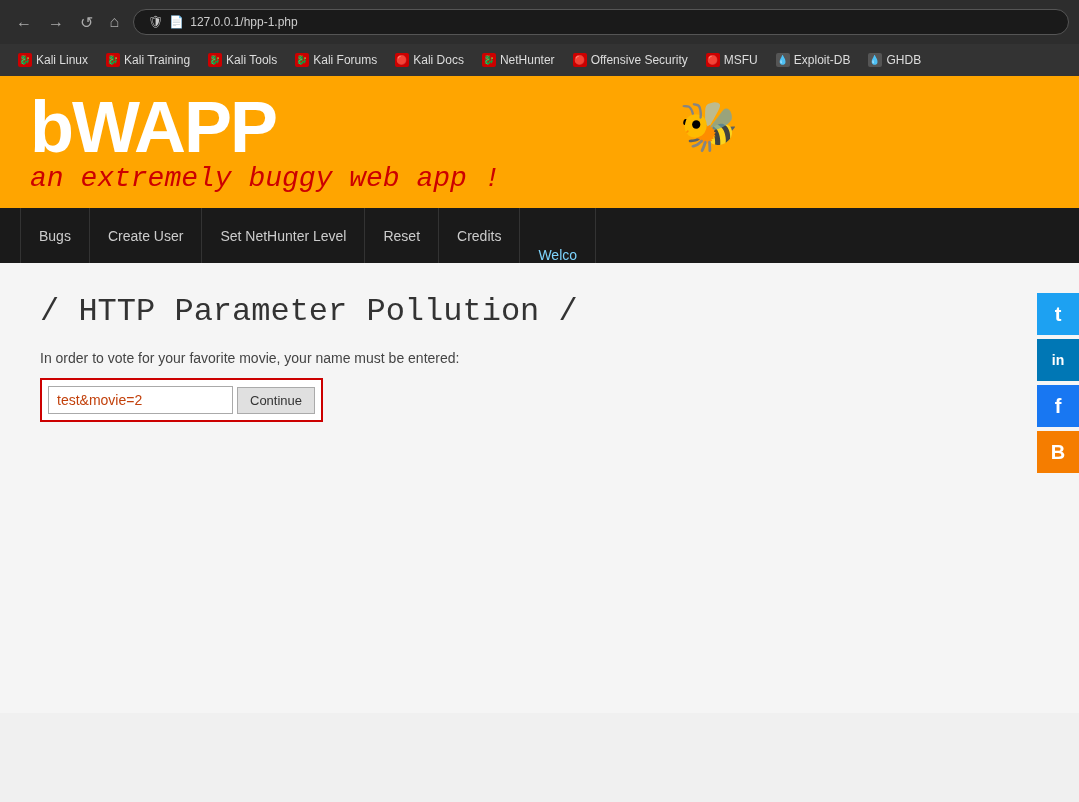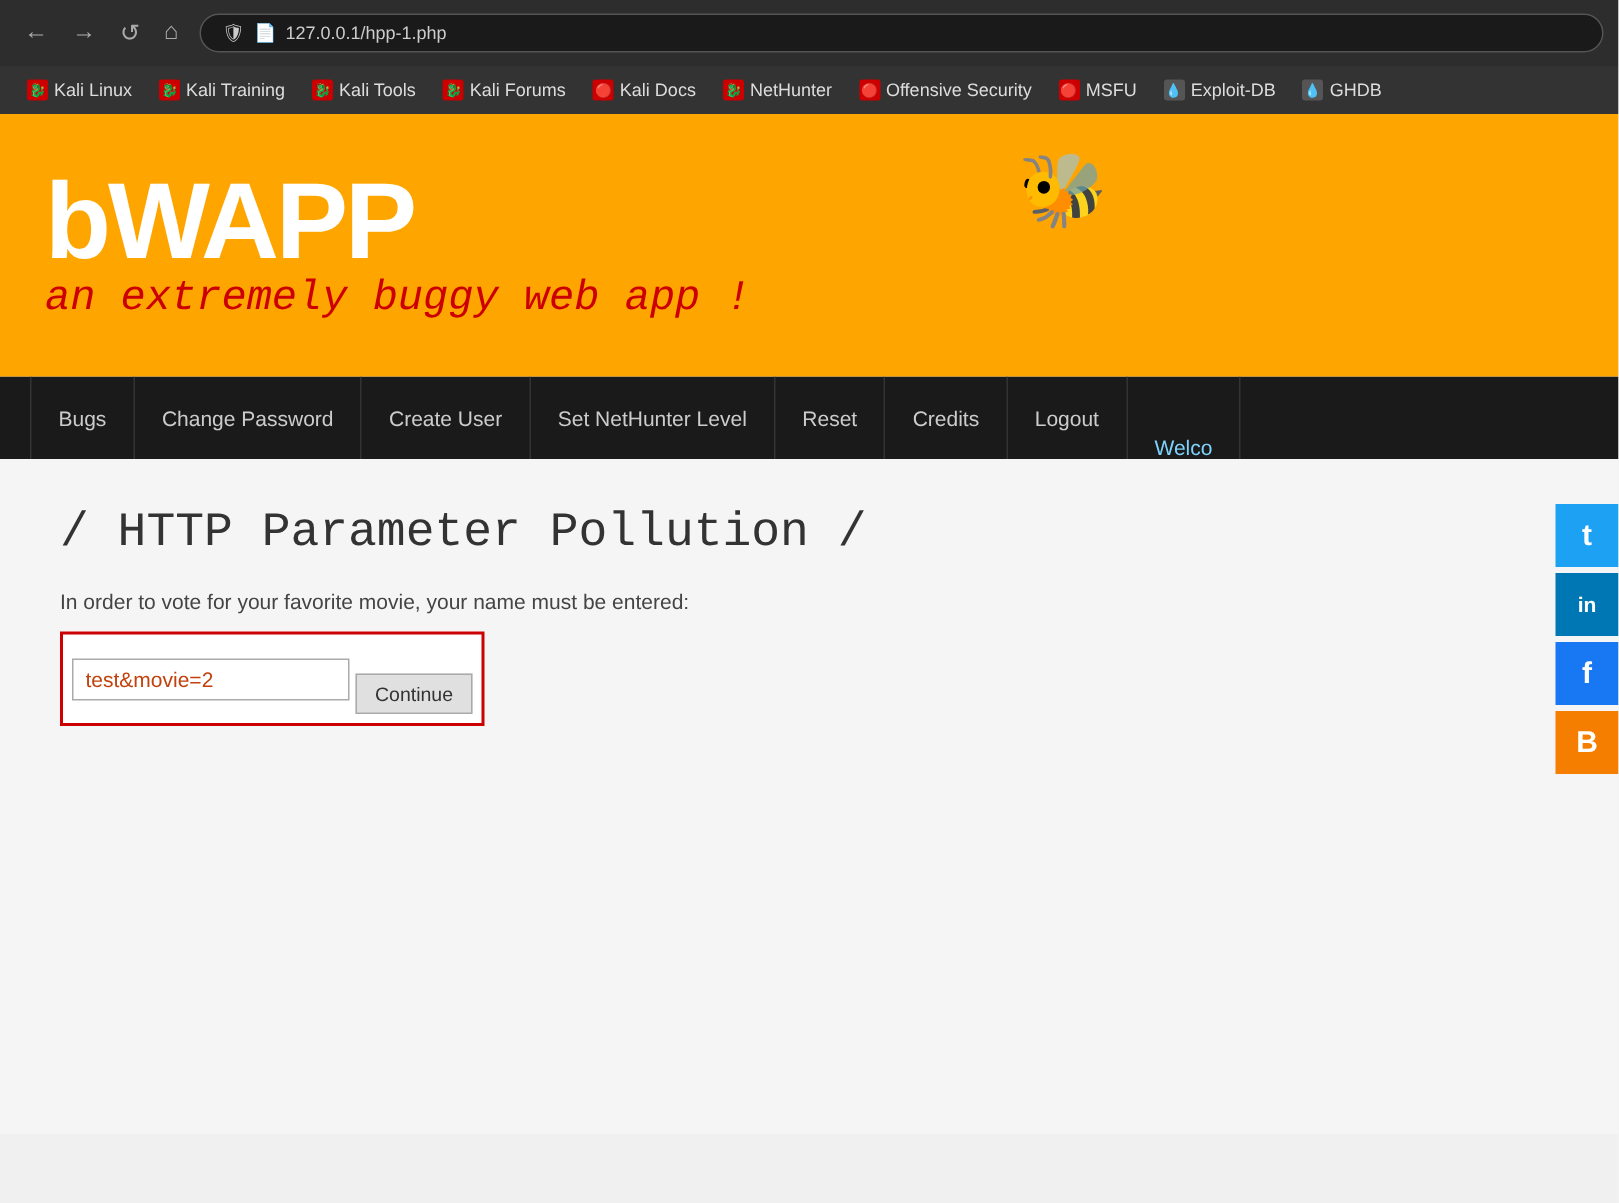--- a/index.html
+++ b/index.html
@@ -73,21 +73,21 @@
       align-items: center;
       justify-content: center;
       font-size: 9px;
       font-weight: bold;
     }
 
     
     .bwapp-header {
       background: #FFA500;
       padding: 20px 30px 20px 30px;
-      height: 175px;
+      height: 132px;
       display: flex;
       flex-direction: column;
       justify-content: center;
       position: relative;
     }
     .bwapp-logo {
       font-size: 72px;
       font-weight: bold;
       color: #fff;
       font-family: Arial, sans-serif;
@@ -171,21 +171,20 @@
       color: #c2410c;
     }
 
     .continue-btn {
       background: #e0e0e0;
       border: 1px solid #aaa;
       padding: 5px 12px;
       font-size: 13px;
       cursor: pointer;
       color: #333;
-      margin-top: 20px;
     }
 
     
     .social-sidebar {
       position: absolute;
       right: 0;
       top: 30px;
       display: flex;
       flex-direction: column;
       gap: 4px;
@@ -270,36 +269,30 @@
   <div class="bwapp-logo">bWAPP</div>
   <div class="bwapp-tagline">an extremely buggy web app !</div>
   <div class="bee-icon">🐝</div>
 </div>
 
 <nav class="main-nav">
   <div class="nav-item">
     <span>Bugs</span>
   </div>
   <div class="nav-item">
-    <span>Change Password</span>
-  </div>
-  <div class="nav-item">
     <span>Create User</span>
   </div>
   <div class="nav-item">
     <span>Set NetHunter Level</span>
   </div>
   <div class="nav-item">
     <span>Reset</span>
   </div>
   <div class="nav-item">
     <span>Credits</span>
-  </div>
-  <div class="nav-item">
-    <span>Logout</span>
   </div>
   <div class="nav-item welcome">
     <span>Welco</span>
   </div>
 </nav>
 
 <div class="main-content">
   <h1 class="page-title">
     <span class="slash">/</span>
     <span>HTTP Parameter Pollution</span>

